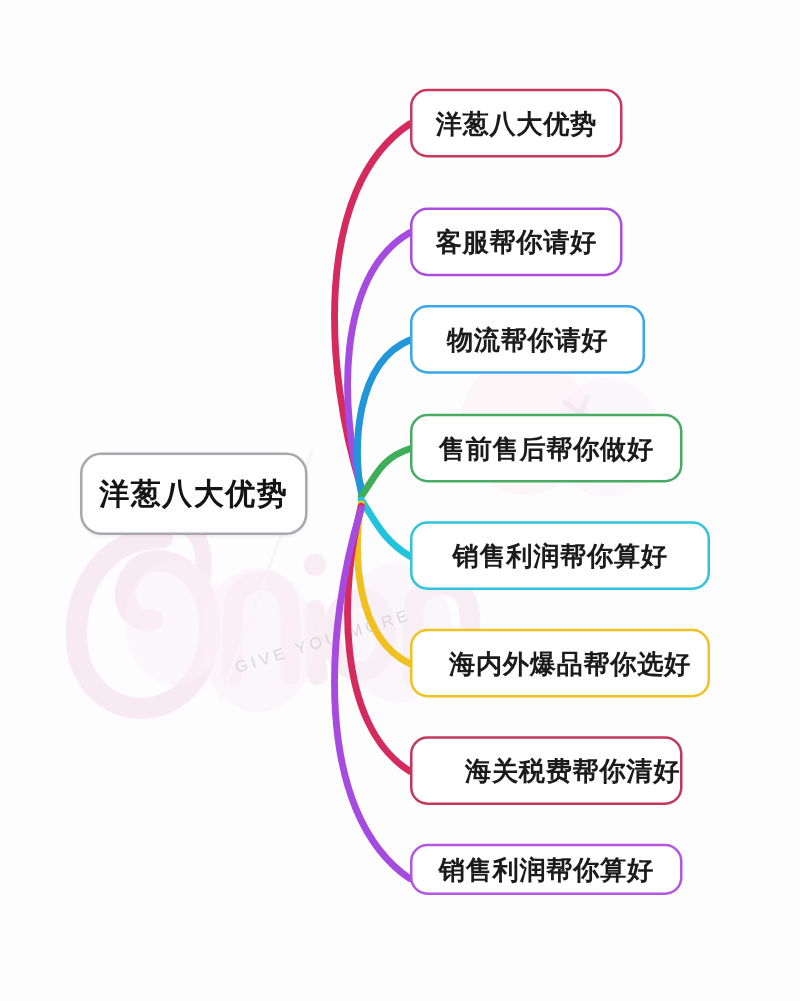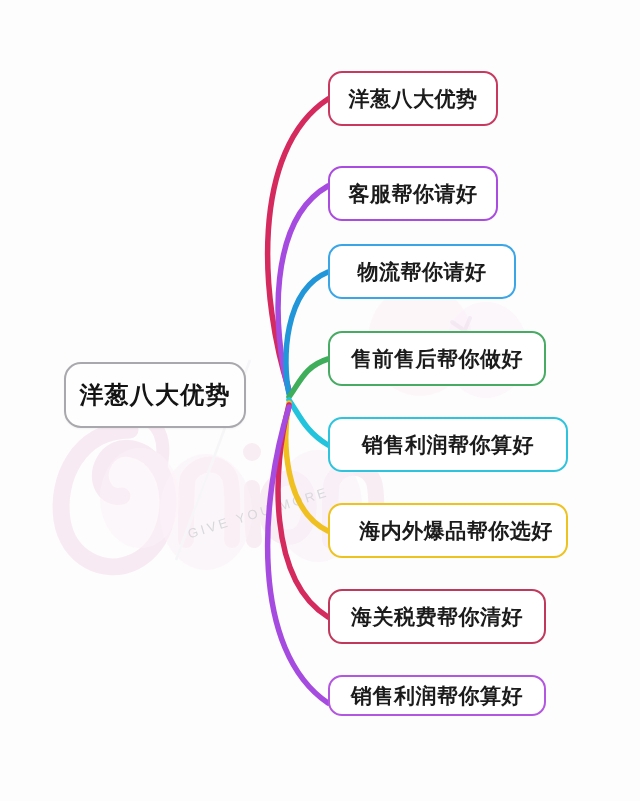--- a/index.html
+++ b/index.html
@@ -160,21 +160,21 @@
       </div>
       <div class="node branch-node" style="left: 328px; top: 331px; width: 218px; height: 55px; border-color: rgb(71, 171, 99);">
         <span>售前售后帮你做好</span>
       </div>
       <div class="node branch-node" style="left: 328px; top: 417px; width: 240px; height: 55px; border-color: rgb(47, 196, 221);">
         <span>销售利润帮你算好</span>
       </div>
       <div class="node branch-node" style="left: 328px; top: 503px; width: 240px; height: 55px; border-color: rgb(238, 194, 31); padding-left: 16px;">
         <span>海内外爆品帮你选好</span>
       </div>
-      <div class="node branch-node" style="left: 328px; top: 589px; width: 218px; height: 55px; border-color: rgb(192, 57, 92);">
+      <div class="node branch-node" style="left: 328px; top: 589px; width: 218px; height: 55px; border-color: rgb(192, 57, 92); justify-content: flex-end;">
         <span>海关税费帮你清好</span>
       </div>
       <div class="node branch-node" style="left: 328px; top: 675px; width: 218px; height: 41px; border-color: rgb(179, 86, 224);">
         <span>销售利润帮你算好</span>
       </div>
     </div>
 
 </div>
 
 </body></html>

